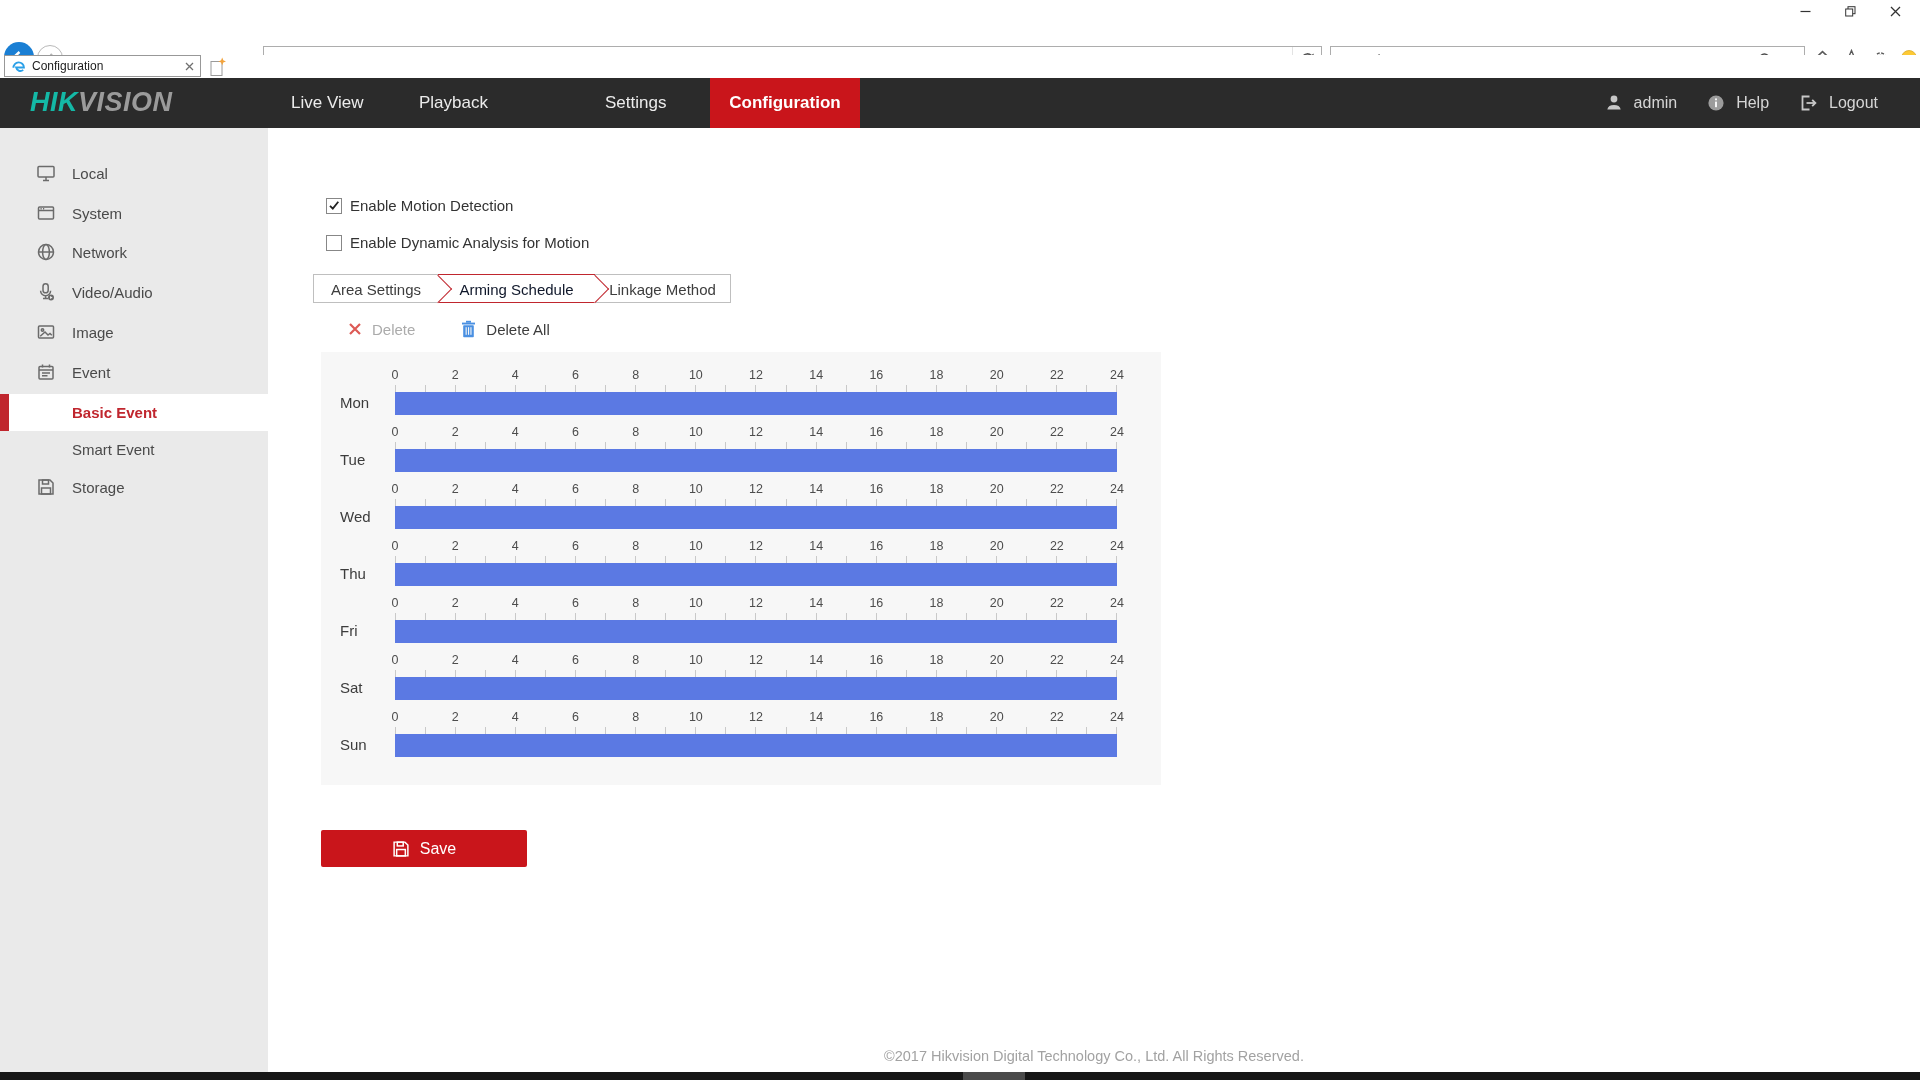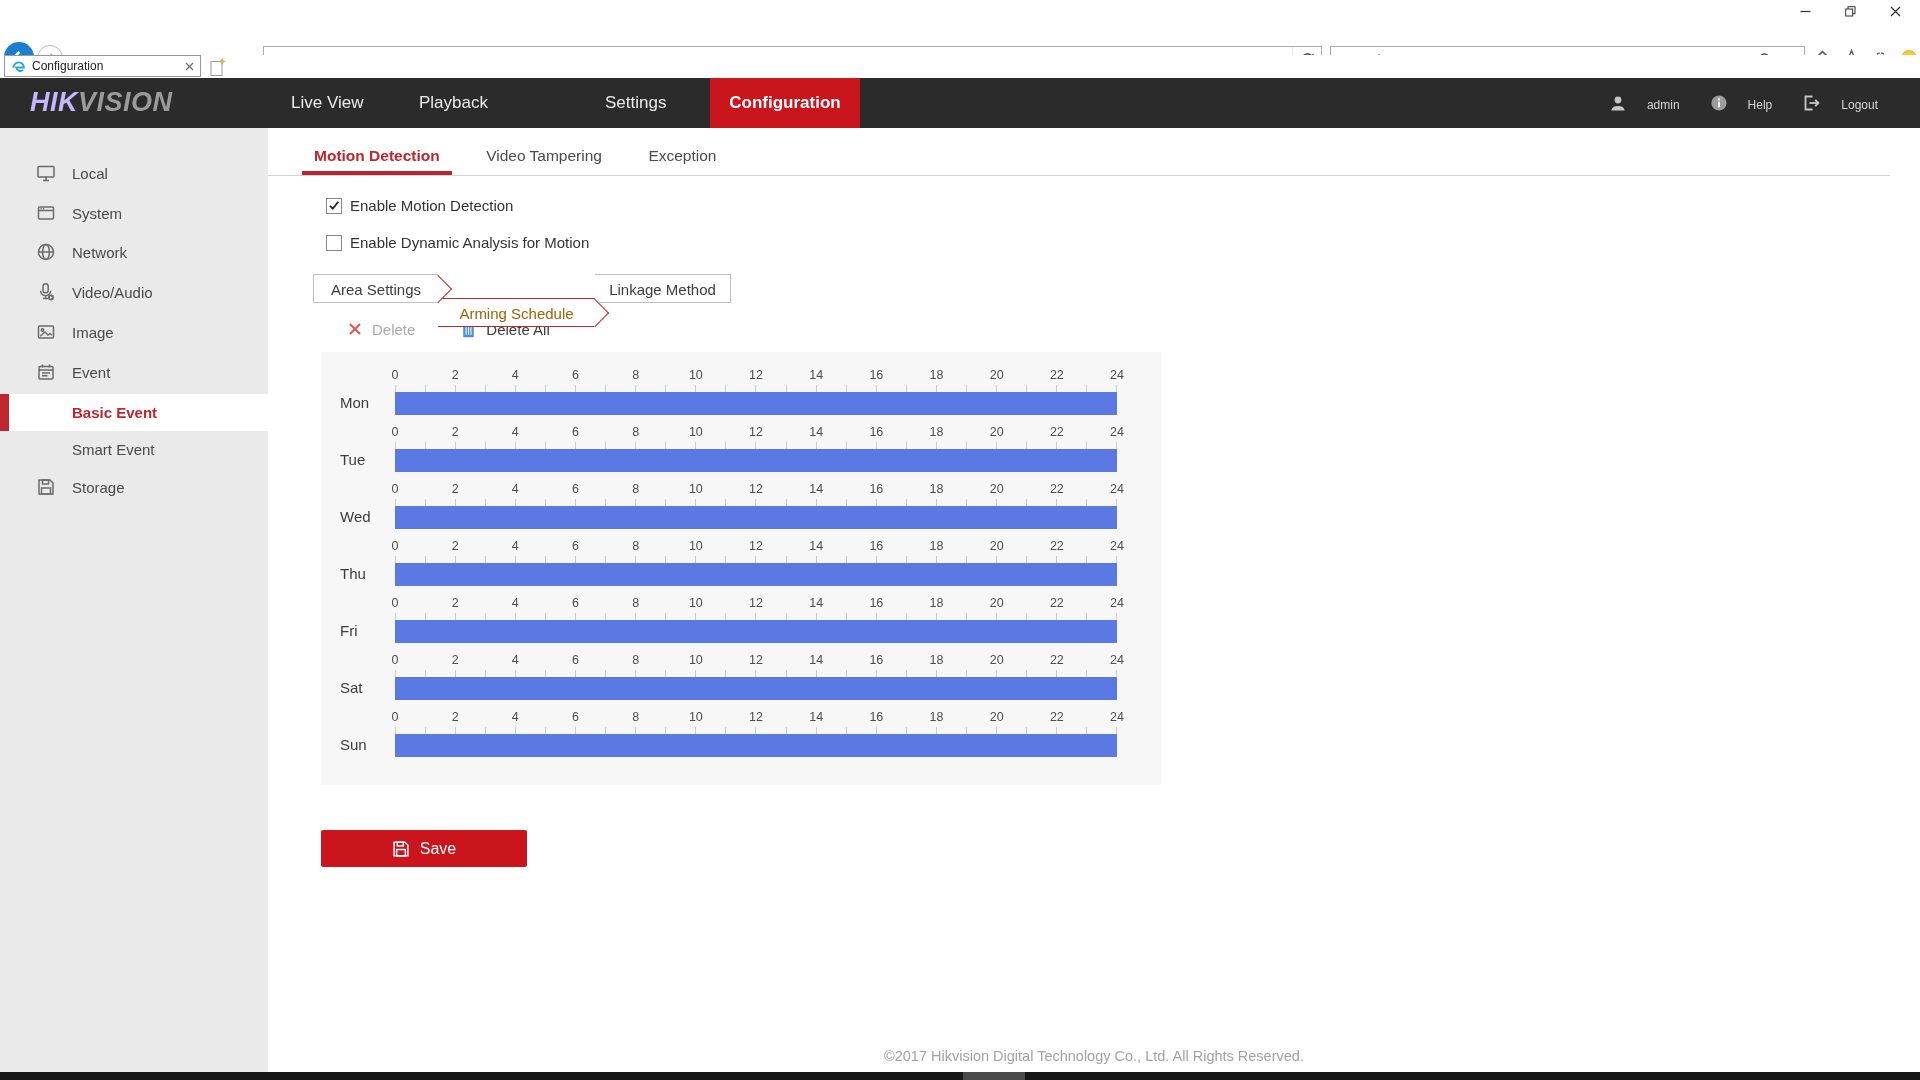--- a/index.html
+++ b/index.html
@@ -32,26 +32,26 @@
 
   .tabrow{position:absolute;top:55px;left:0;right:0;height:23px;background:#fff;}
   .ietab{position:absolute;left:4px;top:0;width:197px;height:22px;background:#fff;border:1px solid #989898;
          box-sizing:border-box;display:flex;align-items:center;padding:0 6px;}
   .ietab .title{flex:1;font-size:12px;color:#1c1c1c;margin-left:6px;white-space:nowrap;overflow:hidden;}
   .newtab{position:absolute;left:206px;top:1px;width:24px;height:21px;display:flex;align-items:center;justify-content:center;}
 
   
   .hikheader{position:absolute;top:78px;left:0;right:0;height:50px;background:#2b2b2b;}
   .logo{position:absolute;left:30px;top:9px;font-style:italic;font-weight:bold;font-size:27px;letter-spacing:.5px;}
-  .logo .hik{color:#c4b5fd;}
+  .logo .hik{color:#14b8a6;}
   .logo .vision{color:#9b9b9b;}
   .navitem{position:absolute;top:0;height:50px;line-height:50px;color:#ececec;font-size:17px;cursor:pointer;}
   .navitem.active{background:#c9151b;color:#fff;font-weight:bold;text-align:center;}
   .userarea{position:absolute;top:0;right:0;height:50px;display:flex;align-items:center;gap:30px;padding-right:42px;}
-  .usergroup{display:flex;align-items:flex-end;gap:20px;color:#d6d6d6;font-size:12px;cursor:pointer;}
+  .usergroup{display:flex;align-items:flex-start;gap:11px;color:#d6d6d6;font-size:16px;cursor:pointer;}
 
   
   .sidebar{position:absolute;top:128px;left:0;width:268px;bottom:8px;background:#eaeaea;}
   .sideitem{position:absolute;left:0;width:100%;height:40px;display:flex;align-items:center;cursor:pointer;}
   .sideitem .ic{position:absolute;left:36px;width:20px;height:20px;}
   .sideitem .lbl{position:absolute;left:72px;font-size:15px;color:#4a4a4a;}
   .sideitem.selected{height:37px;background:#fff;border-left:9px solid #c0262e;}
   .sideitem.selected .lbl{left:63px;color:#c0262e;font-weight:bold;}
 
   
@@ -63,21 +63,21 @@
 
   .cbrow{position:absolute;left:58px;display:flex;align-items:center;gap:8px;}
   .cbox{width:14px;height:14px;border:1px solid #878787;background:#fff;display:flex;align-items:center;justify-content:center;cursor:pointer;}
   .cbrow .clbl{font-size:15px;color:#333;}
 
   .subtabs{position:absolute;left:45px;top:146px;width:430px;height:31px;}
   .subtab{position:absolute;top:0;height:29px;line-height:29px;background:#fff;text-align:center;font-size:15px;
           color:#3d3d3d;border-top:1px solid #bfbfbf;border-bottom:1px solid #bfbfbf;box-sizing:border-box;cursor:pointer;}
   .subtab .arr{position:absolute;right:-10px;top:4px;width:19px;height:19px;transform:rotate(45deg);
                background:#fff;border-top:1px solid #bfbfbf;border-right:1px solid #bfbfbf;z-index:2;}
-  .subtab.sel{color:#a16207;border-top-color:#c0262e;border-bottom-color:#c0262e;margin-top:24px;}
+  .subtab.sel{color:#0f172a;border-top-color:#c0262e;border-bottom-color:#c0262e;}
   .subtab.sel .arr,.subtab.pre-sel .arr{border-top-color:#c0262e;border-right-color:#c0262e;}
   #st1{left:0;width:125px;border-left:1px solid #bfbfbf;z-index:3;}
   #st2{left:125px;width:157px;z-index:2;}
   #st3{left:282px;width:136px;border-right:1px solid #bfbfbf;z-index:1;}
 
   .toolrow{position:absolute;left:80px;top:188px;height:26px;display:flex;align-items:center;gap:46px;}
   .toolbtn{display:flex;align-items:center;gap:10px;font-size:15px;cursor:pointer;}
   .toolbtn.disabled{color:#ababab;cursor:default;}
   .toolbtn.enabled{color:#3c3c3c;}
 
@@ -297,25 +297,20 @@
           <path d="M3 3 H14 L17 6 V17 H3 Z"></path>
           <rect x="6.5" y="3" width="6" height="4"></rect>
           <rect x="5.5" y="11" width="9" height="6"></rect>
         </svg>
       <span class="lbl">Storage</span>
     </div>
   </div>
 
   <div class="main">
 
-    <div class="maintabs">
-      <div class="maintab active">Motion Detection</div>
-      <div class="maintab">Video Tampering</div>
-      <div class="maintab">Exception</div>
-    </div>
 
     <div class="cbrow" style="top:69px">
       <div class="cbox">
         <svg class="ck" width="12" height="11" viewBox="0 0 12 11" fill="none" style="display: block;">
             <path d="M2 5.8 L4.8 8.6 L10.3 1.8" stroke="#222" stroke-width="1.8"></path>
           </svg>
       </div>
       <span class="clbl">Enable Motion Detection</span>
     </div>
     <div class="cbrow" style="top:106px">

